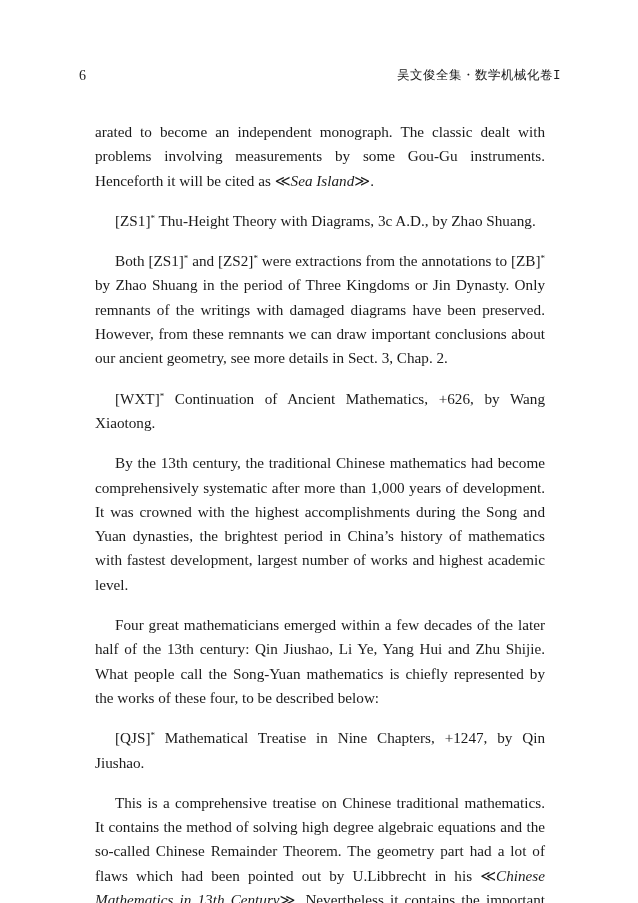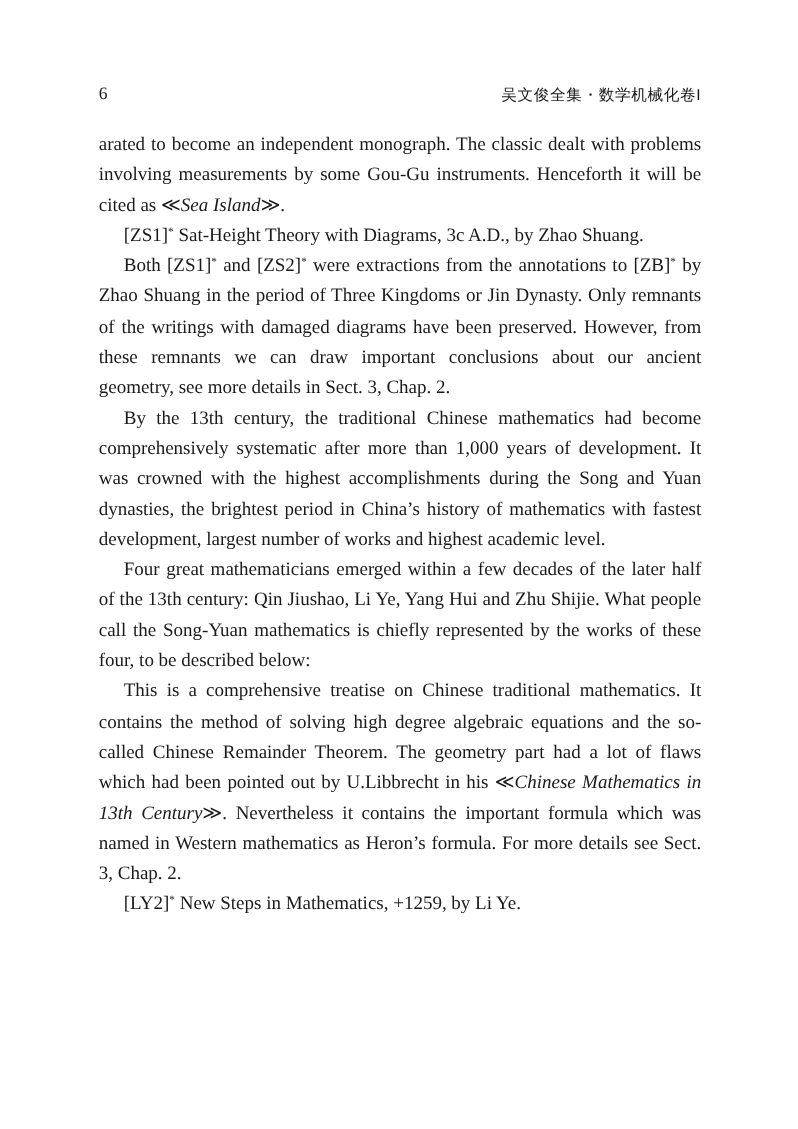--- a/index.html
+++ b/index.html
@@ -1,38 +1,40 @@
 <!DOCTYPE html>
 <html><head>
 <meta charset="utf-8">
 <style>
   html, body { margin: 0; padding: 0; background: #ffffff; }
   body { width: 638px; height: 903px; position: relative; overflow: hidden;
          font-family: "Liberation Serif", "DejaVu Serif", serif; color: #1a1a1a; }
   .header { position: absolute; top: 66px; left: 79px; width: 482px; height: 20px;
             font-size: 14px; line-height: 20px; }
   .page-num { position: absolute; left: 0; top: 0; }
-  .running-title { position: absolute; right: 0; top: 0; font-family: Liberation Sans, sans-serif; font-size: 12.5px; letter-spacing: 0.5px; }
+  .running-title { position: absolute; right: 0; top: 0; font-family: Liberation Mono, monospace; font-size: 12.5px; letter-spacing: 0.5px; }
   .content { position: absolute; top: 104px; left: 79px; width: 482px;
              font-size: 15.2px; line-height: 24.3px; text-align: justify; }
-  .content p { margin: 0; text-indent: 20px; hyphens: manual; }
+  .content p { margin: 16px; text-indent: 20px; hyphens: manual; }
   .content p.noindent { text-indent: 0; }
   sup { font-size: 9px; line-height: 0; vertical-align: 5px; }
   i { font-style: italic; }
 </style>
 </head>
 <body>
 
 <div class="header">
   <span class="page-num">6</span>
   <span class="running-title">吴文俊全集・数学机械化卷I</span>
 </div>
 
 <div class="content">
   <p class="noindent"><span>arated to become an independent monograph.  The classic dealt with problems involving measurements by some Gou-Gu instruments. Henceforth it will be cited as </span><span>≪</span><i>Sea Island</i><span>≫.</span></p>
-  <p><span>[ZS1]</span><sup>*</sup><span> Sat-Height Theory with Diagrams, 3c A.D., by Zhao Shuang.</span></p>
+  <p><span>[ZS1]</span><sup>*</sup><span> Thu-Height Theory with Diagrams, 3c A.D., by Zhao Shuang.</span></p>
   <p><span>Both [ZS1]</span><sup>*</sup><span> and [ZS2]</span><sup>*</sup><span> were extractions from the annotations to [ZB]</span><sup>*</sup><span> by Zhao Shuang in the period of Three Kingdoms or Jin Dynasty.  Only remnants of the writings with damaged diagrams have been preserved. However, from these remnants we can draw important conclusions about our ancient geometry, see more details in Sect. 3, Chap. 2.</span></p>
+  <p><span>[WXT]</span><sup>*</sup><span> Continuation of Ancient Mathematics, +626, by Wang Xiaotong.</span></p>
   <p><span>By the 13th century, the traditional Chinese mathematics had become compre­hensively systematic after more than 1,000 years of development.  It was crowned with the highest accomplishments during the Song and Yuan dynasties, the brightest period in China’s history of mathematics with fastest development, largest number of works and highest academic level.</span></p>
   <p><span>Four great mathematicians emerged within a few decades of the later half of the 13th century: Qin Jiushao, Li Ye, Yang Hui and Zhu Shijie.  What people call the Song-Yuan mathematics is chiefly represented by the works of these four, to be described below:</span></p>
+  <p><span>[QJS]</span><sup>*</sup><span> Mathematical Treatise in Nine Chapters, +1247, by Qin Jiushao.</span></p>
   <p><span>This is a comprehensive treatise on Chinese traditional mathematics. It contains the method of solving high degree algebraic equations and the so-called Chinese Remainder Theorem. The geometry part had a lot of flaws which had been pointed out by U.Libbrecht in his </span><span>≪</span><i>Chinese Mathematics in 13th Century</i><span>≫</span><span>. Nevertheless it contains the important formula which was named in Western mathematics as Heron’s formula. For more details see Sect. 3, Chap. 2.</span></p>
   <p><span>[LY2]</span><sup>*</sup><span> New Steps in Mathematics, +1259, by Li Ye.</span></p>
 
 </div>
 
 </body></html>

